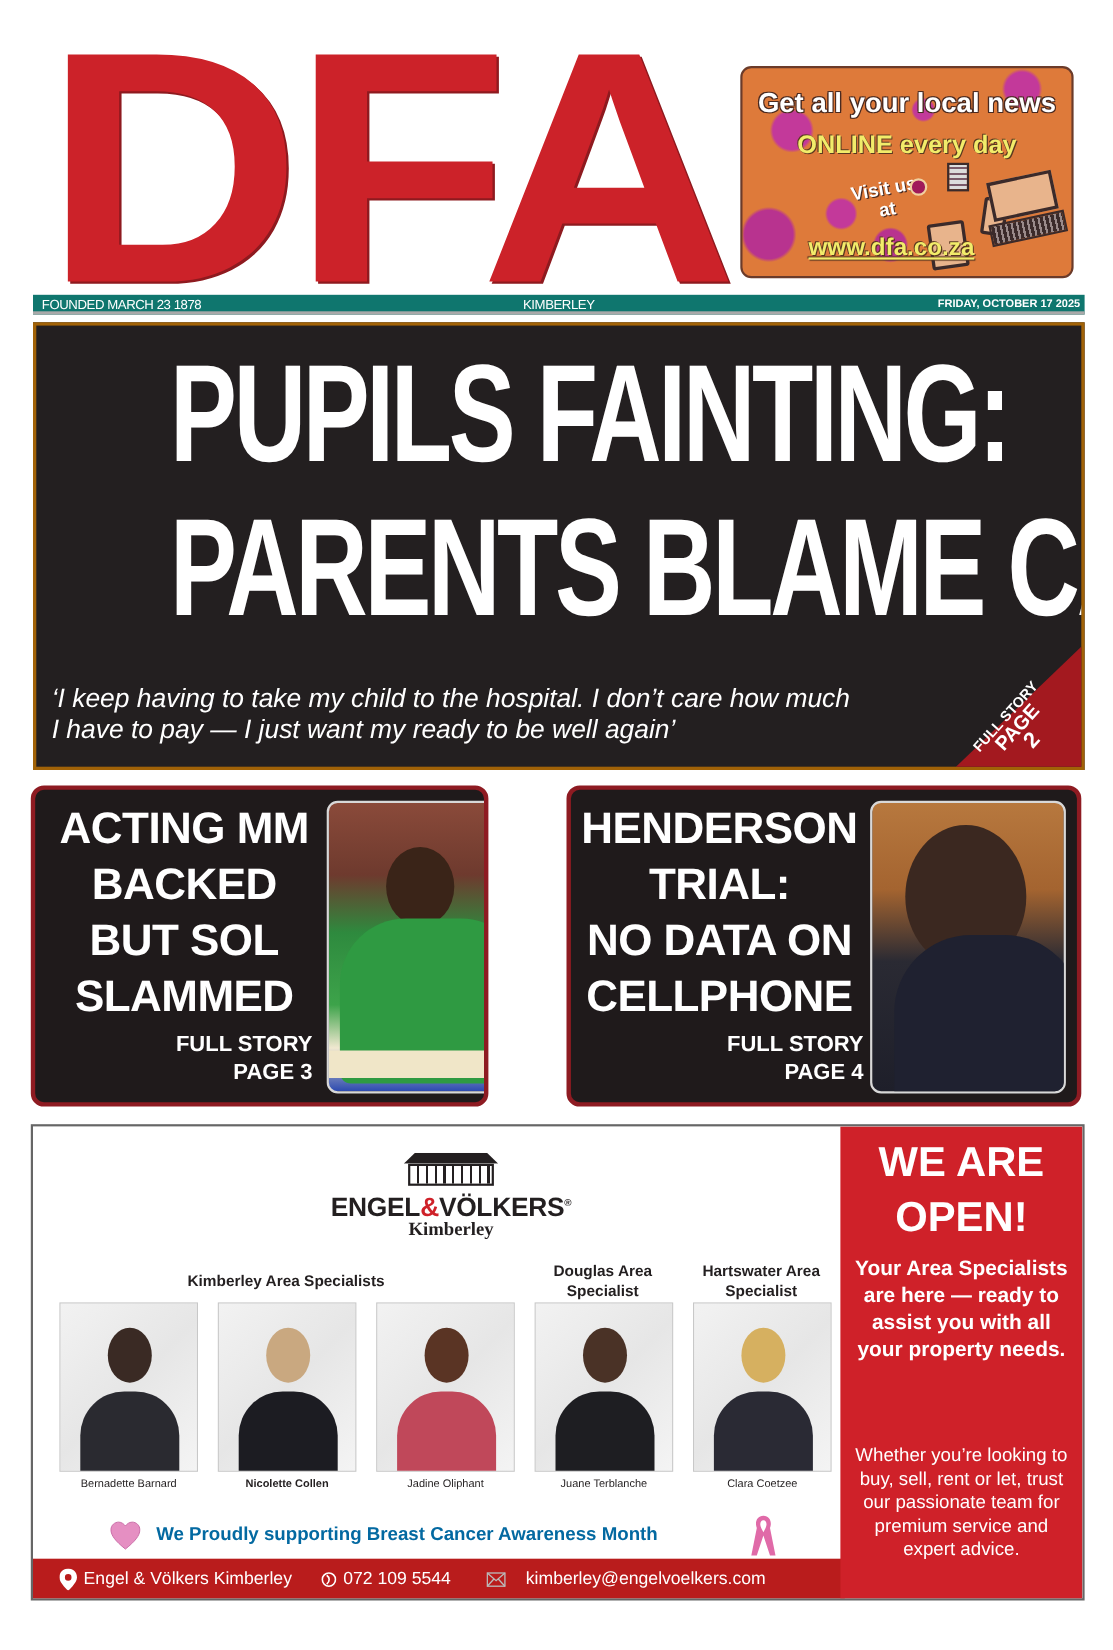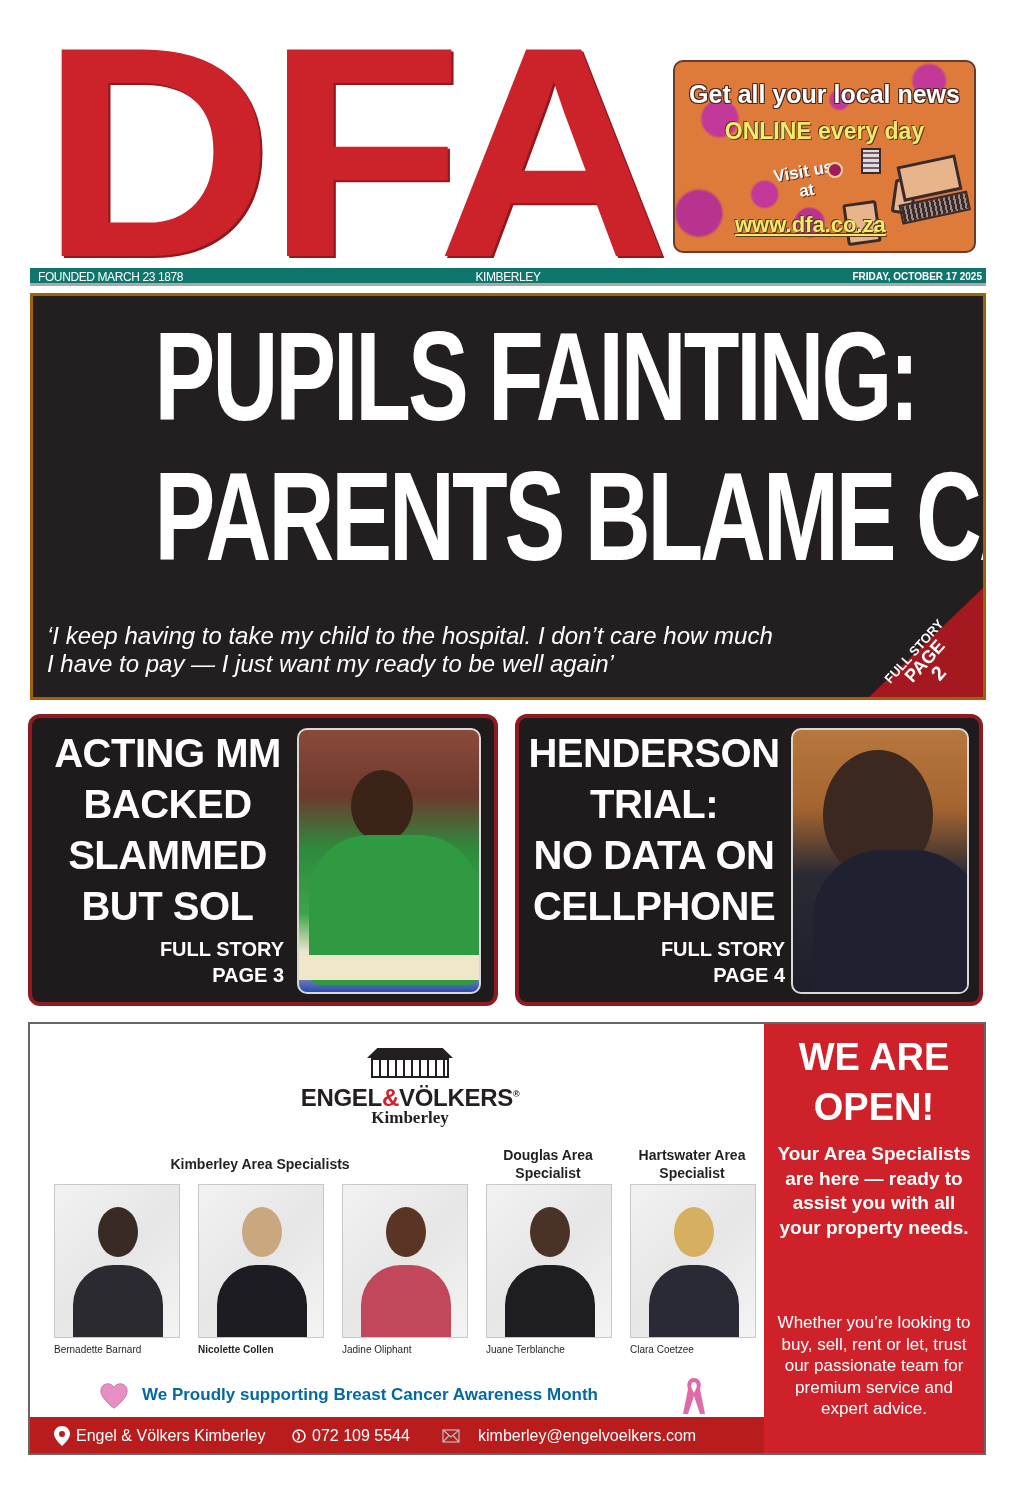--- a/index.html
+++ b/index.html
@@ -101,21 +101,21 @@
   .corner-text .fs { display: block; font-size: 13px; line-height: 13px; }
   .corner-text .pg { display: block; font-size: 18px; line-height: 17px; }
   .corner-text .num { display: block; font-size: 20px; line-height: 18px; }
 
   
   .story {
     position: absolute; top: 714px; height: 292px;
     background: #1f1a1b; border: 4px solid #8e1b22; border-radius: 12px;
     overflow: hidden;
   }
-  .story.left { left: 28px; width: 470px; }
+  .story.left { left: 28px; width: 416px; }
   .story.right { left: 515px; width: 468px; }
   .story-headline {
     position: absolute; color: #ffffff; font-weight: 900; text-align: center;
     font-size: 40px; line-height: 51px; letter-spacing: -0.5px;
   }
   .story.left .story-headline { left: 8px; width: 255px; top: 10px; }
   .story.right .story-headline { left: 4px; width: 262px; top: 10px; }
   .story-more {
     position: absolute; color: #ffffff; font-weight: 900; text-align: right;
     font-size: 20px; line-height: 26px;
@@ -153,21 +153,21 @@
   .ev-city { font-family: "Liberation Serif", serif; font-weight: 700; font-size: 17px; color: #231f20; margin-top: -4px; }
 
   .grp-label { position: absolute; font-weight: 700; font-size: 14px; color: #231f20; text-align: center; line-height: 18px; }
   .agent { position: absolute; top: 160px; width: 126px; }
   .agent-photo {
     width: 126px; height: 154px; border: 1px solid #c8c8c8; background: linear-gradient(135deg, #f2f2f2 0%, #e6e6e6 50%, #f4f4f4 100%);
     position: relative; overflow: hidden;
   }
   .agent-photo .head { position: absolute; left: 43px; top: 22px; width: 40px; height: 50px; border-radius: 50%; }
   .agent-photo .torso { position: absolute; left: 18px; top: 80px; width: 90px; height: 80px; border-radius: 40px 40px 0 0; }
-  .agent-name { text-align: left; font-size: 10px; color: #231f20; margin-top: 6px; }
+  .agent-name { text-align: center; font-size: 10px; color: #231f20; margin-top: 6px; }
 
   .support { position: absolute; left: 70px; top: 352px; width: 620px; height: 40px; }
   .support .heart { position: absolute; left: 0; top: 6px; width: 28px; height: 28px; }
   .support .text { position: absolute; left: 42px; top: 9px; font-weight: 700; font-size: 17px; color: #0369a1; white-space: nowrap; }
   .support .ribbon { position: absolute; left: 580px; top: 0; width: 28px; height: 40px; }
 
   .contact-bar {
     position: absolute; left: 0; top: 393px; width: 738px; height: 38px;
     background: #b91c1c; color: #ffffff; font-size: 16px; line-height: 38px;
   }
@@ -211,22 +211,22 @@
     <span class="fs">FULL STORY</span>
     <span class="pg">PAGE</span>
     <span class="num">2</span>
   </div>
 </div>
 
 <div class="story left">
   <div class="story-headline">
     <div>ACTING MM</div>
     <div>BACKED</div>
+    <div>BUT SOL</div>
     <div>SLAMMED</div>
-    <div>BUT SOL</div>
   </div>
   <div class="story-more">
     <div>FULL STORY</div>
     <div>PAGE 3</div>
   </div>
   <div class="story-photo">
     <div class="photo-figure" style="left:52px;top:40px;width:62px;height:72px;background:#3a2418;"></div>
     <div class="photo-figure" style="left:10px;top:105px;width:170px;height:150px;background:#2f9a42;border-radius:60px 60px 10px 10px;"></div>
     <div style="position:absolute;left:0;top:225px;width:184px;height:25px;background:#f0e6c8;"></div>
   </div>

